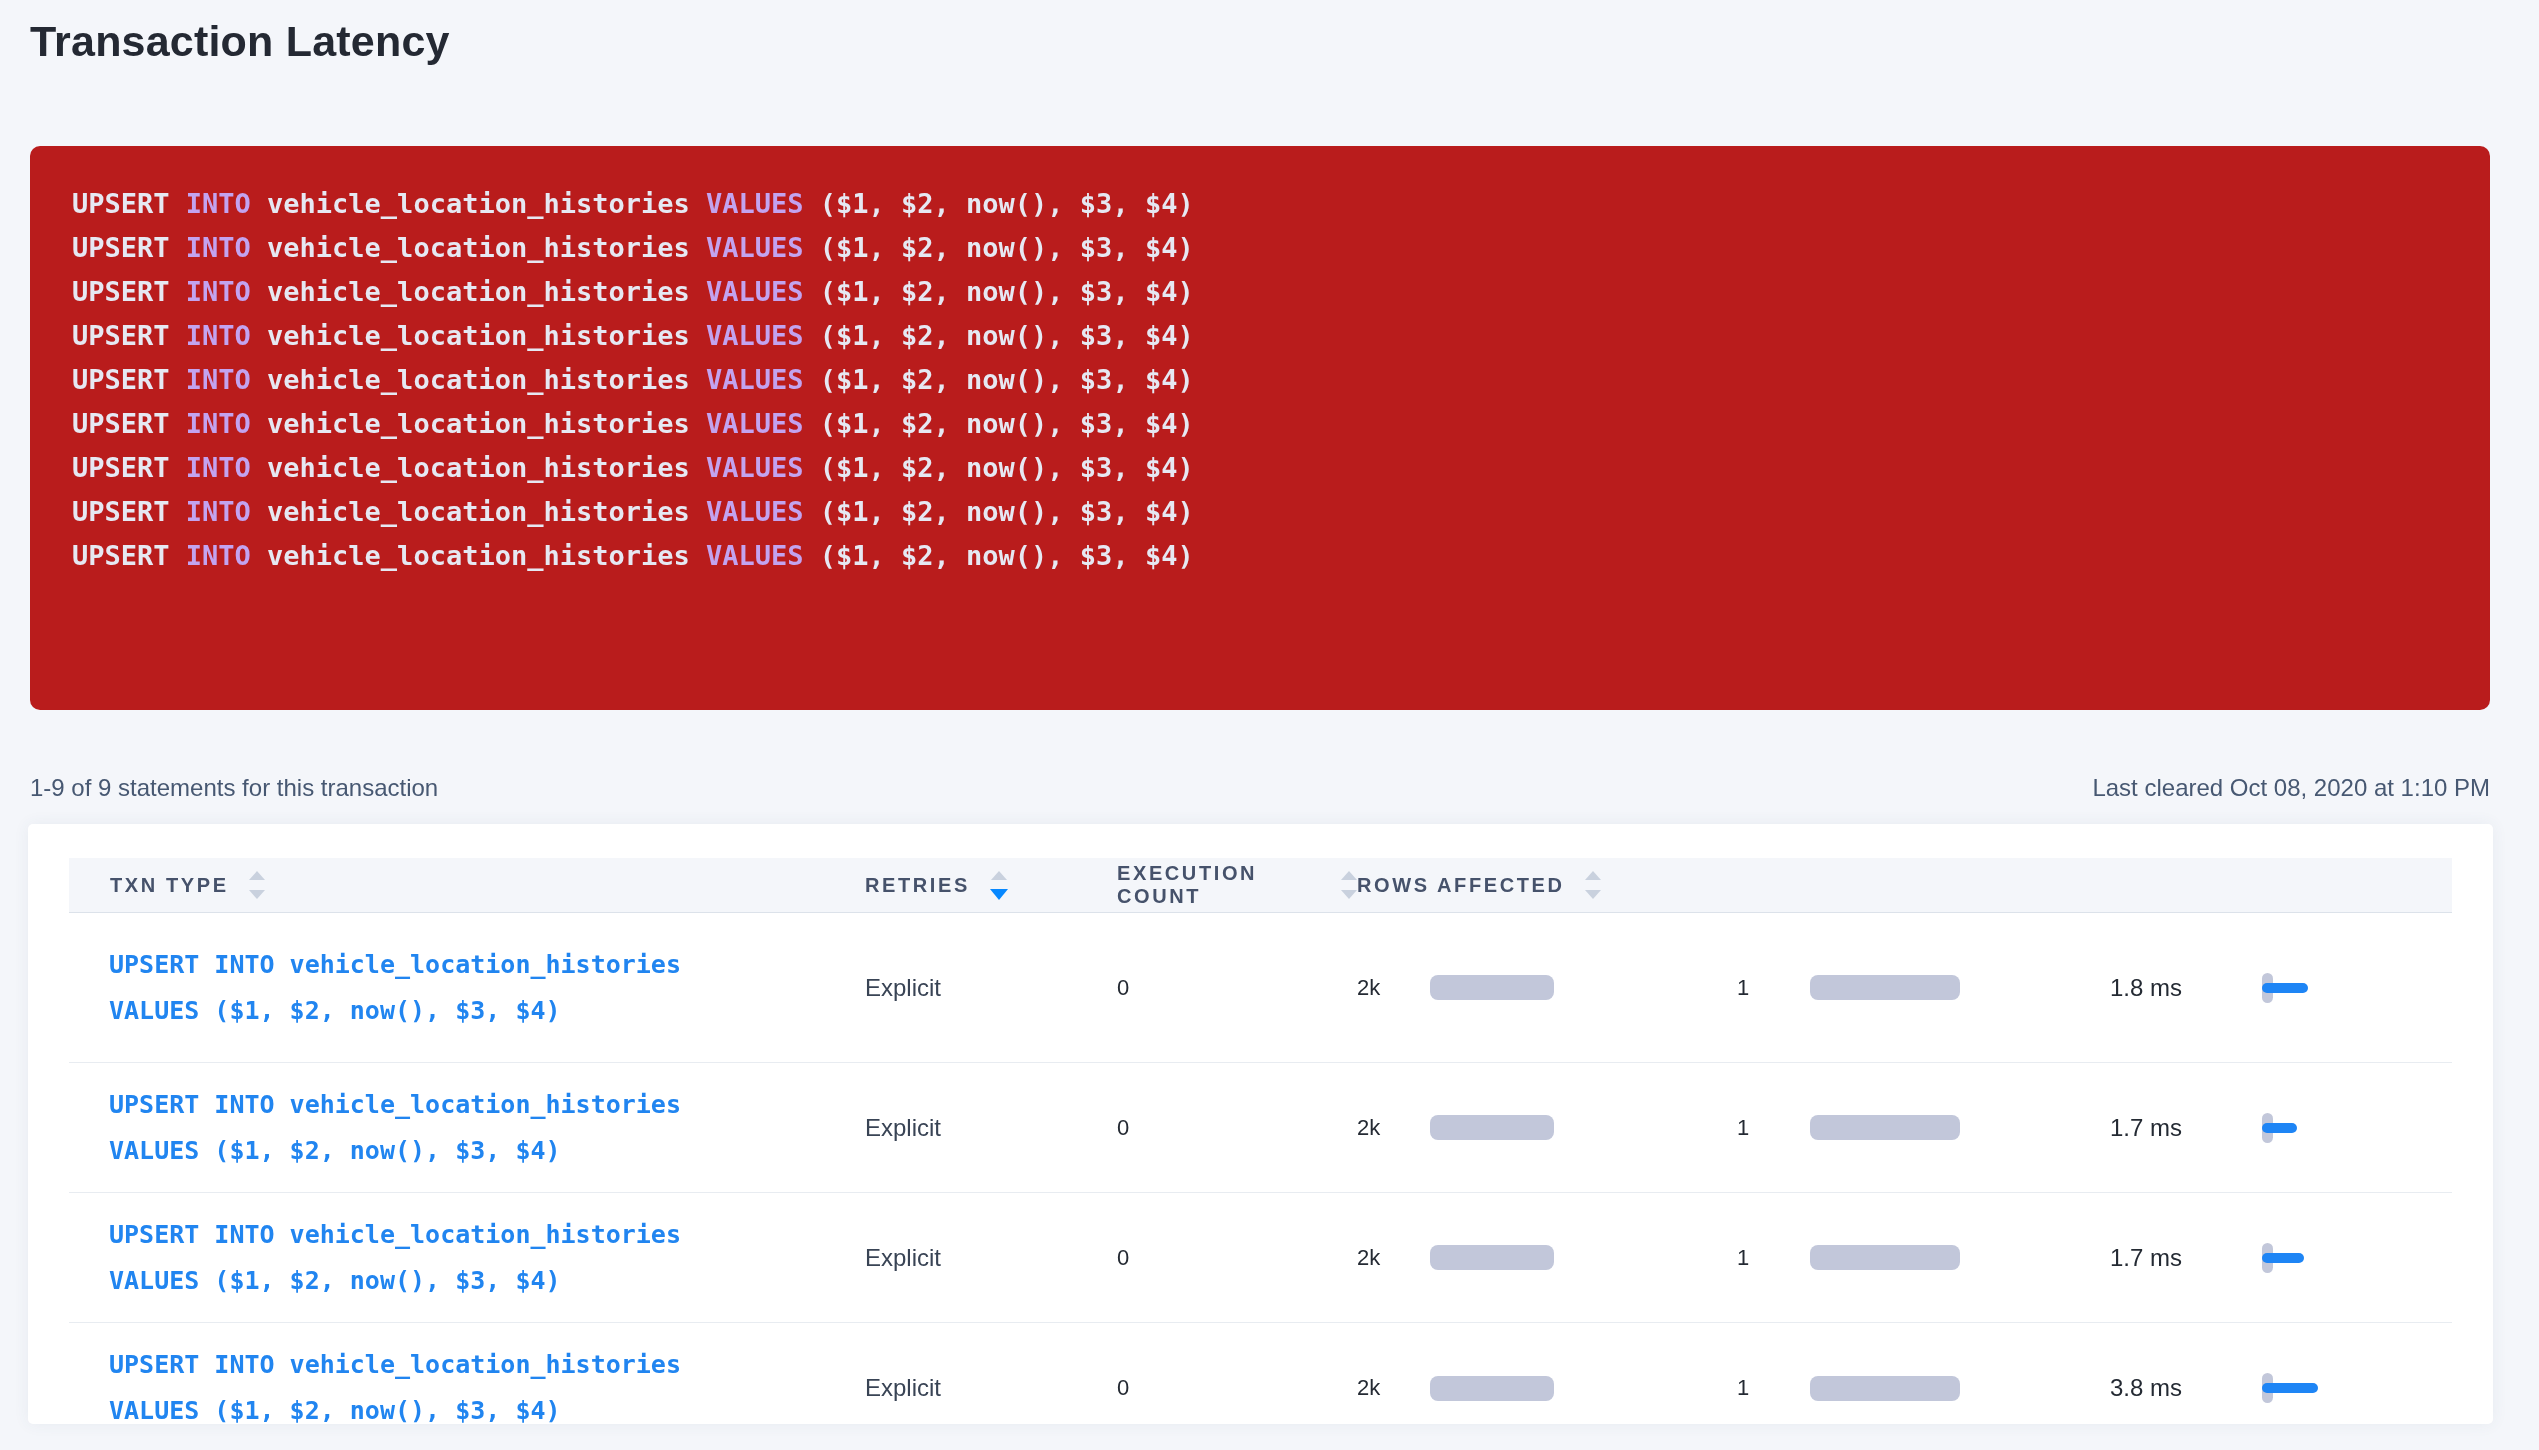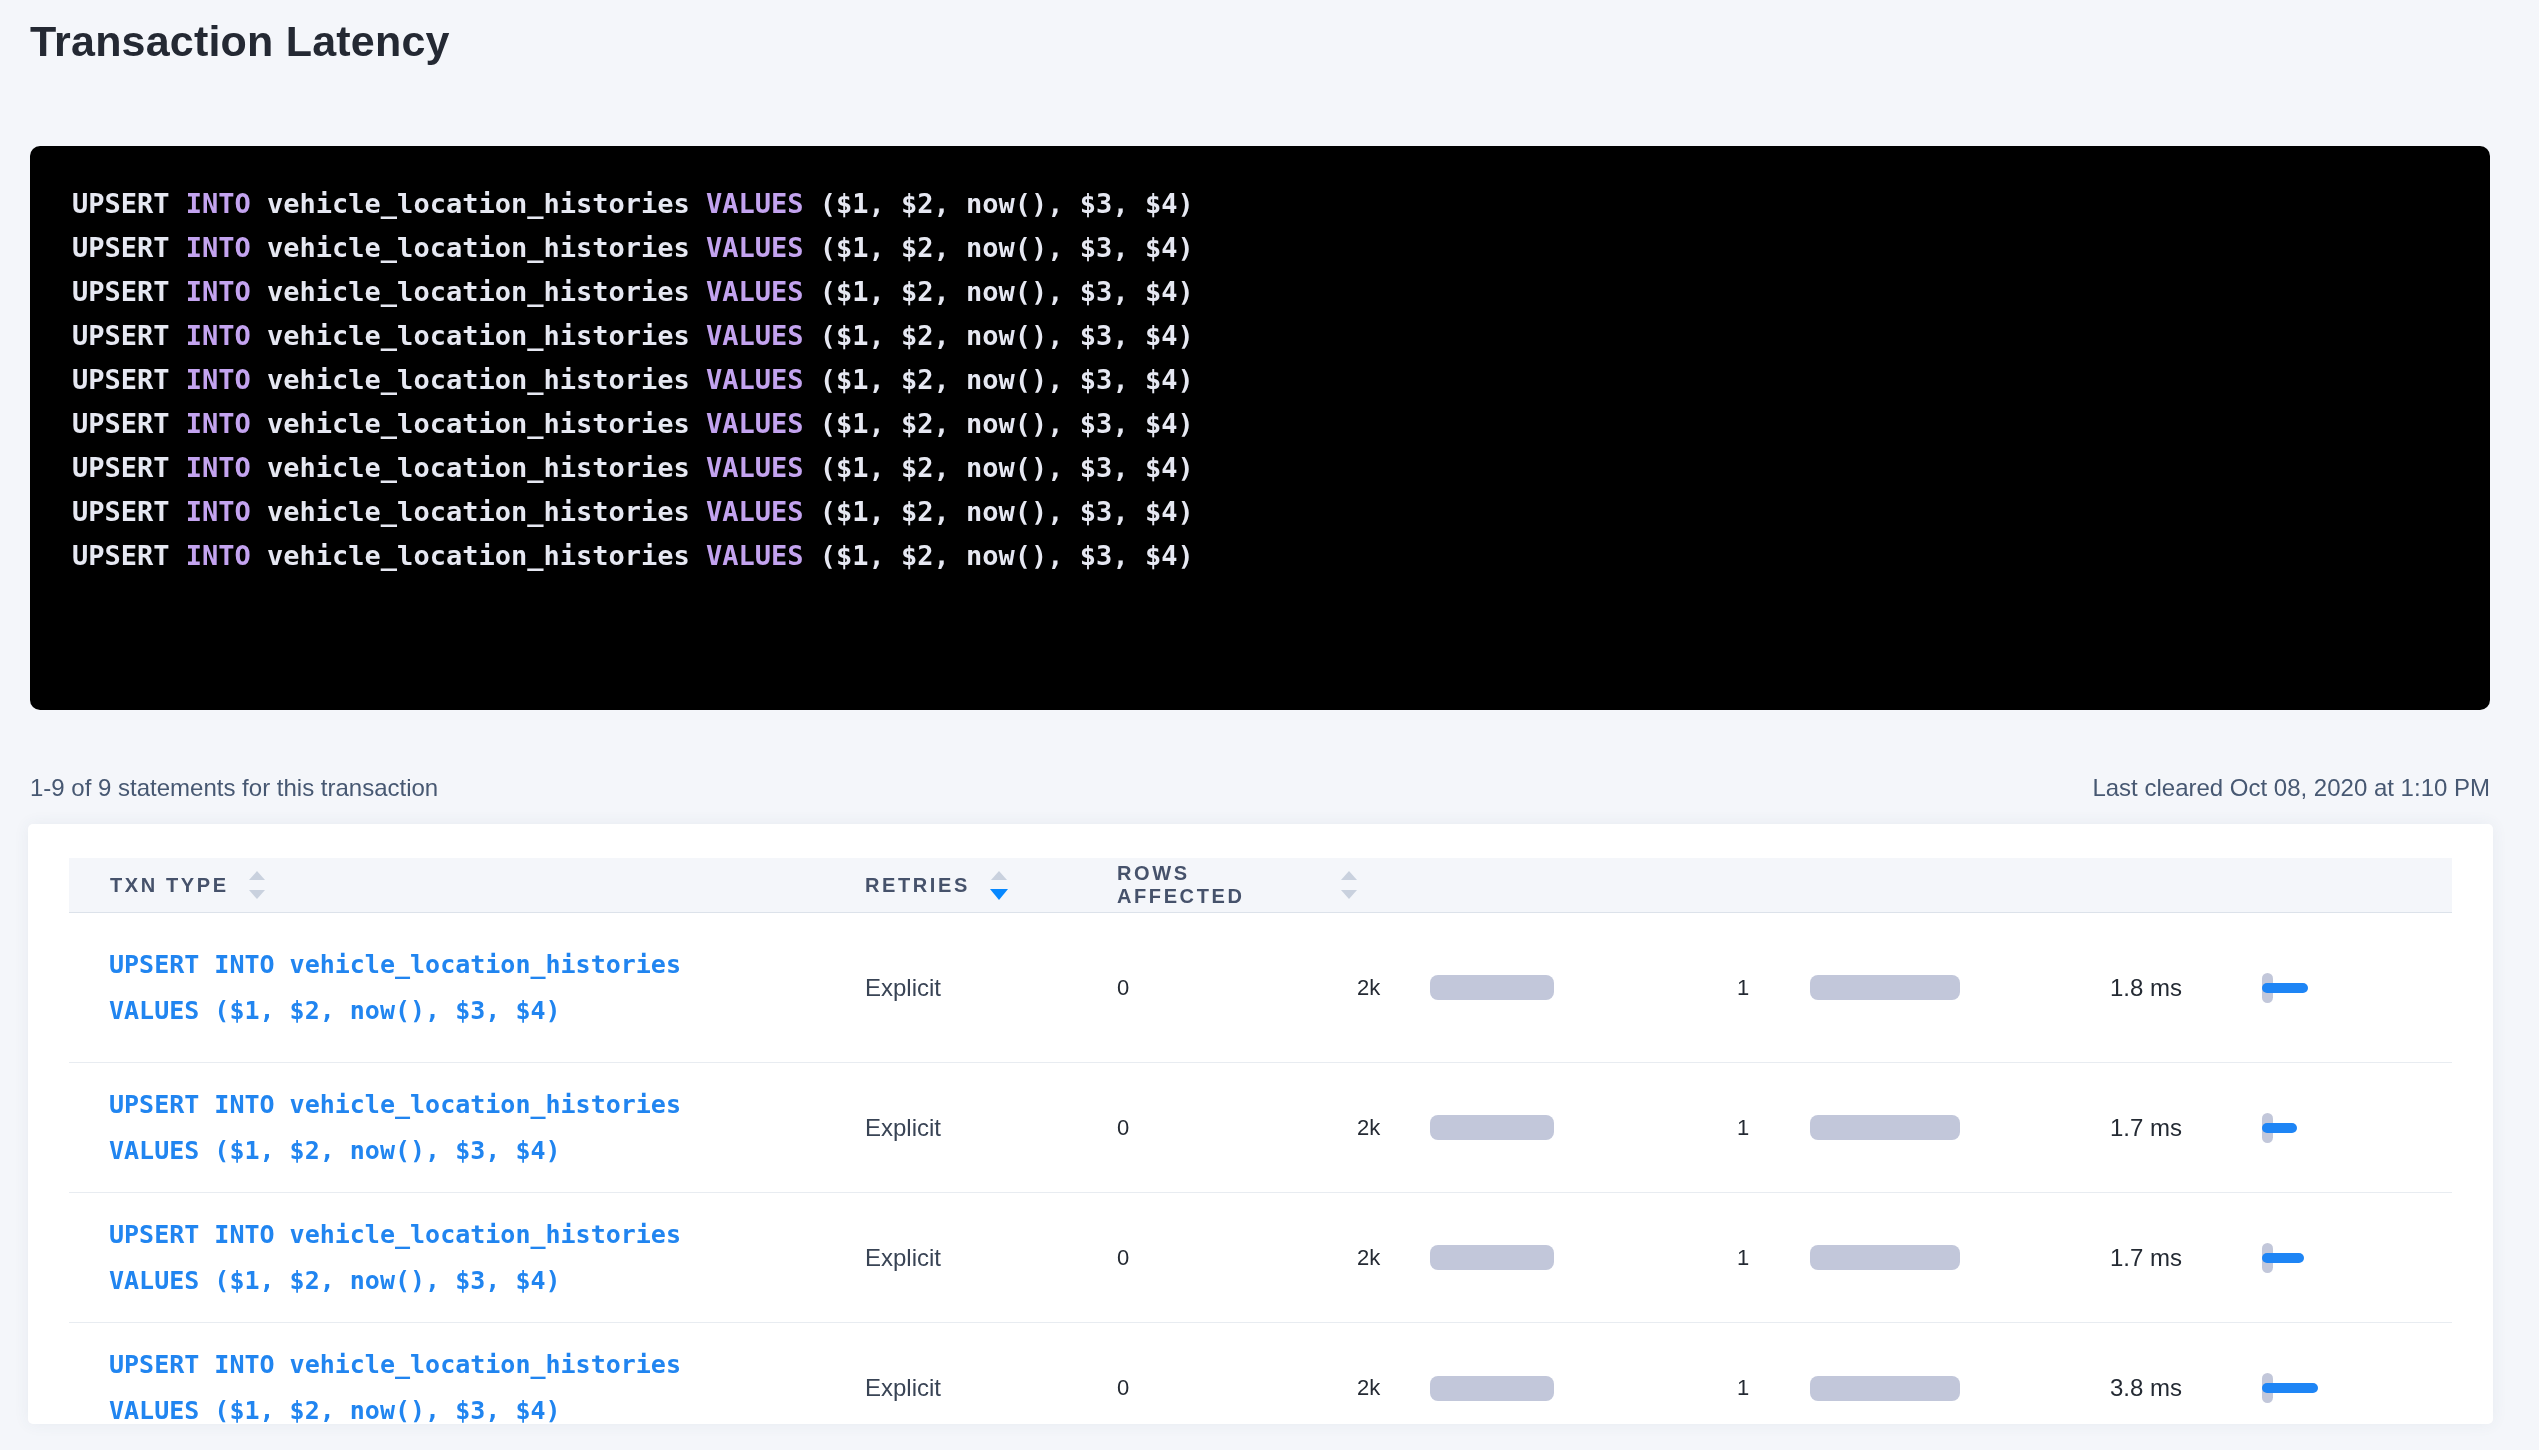--- a/index.html
+++ b/index.html
@@ -16,21 +16,21 @@
     margin:12px 0 0 30px;
     font-size:43px; line-height:58px;
     font-weight:600; color:#242933;
     letter-spacing:0.2px;
   }
 
   
   .code-block {
     margin:76px 49px 0 30px;
     height:564px;
-    background:#000000;
+    background:#b91c1c;
     border-radius:10px;
     padding:36px 42px;
     overflow:hidden;
   }
   .code-line {
     font-family:"DejaVu Sans Mono", monospace;
     font-size:27px; line-height:44px;
     font-weight:700;
     white-space:pre;
   }
@@ -168,20 +168,27 @@
           </span>
       </div>
       <div class="th">
         <span class="th-label">Retries</span>
         <span class="sort desc">
             <i class="tri-up"></i>
             <i class="tri-down"></i>
           </span>
       </div>
       <div class="th">
+        <span class="th-label">Execution Count</span>
+        <span class="sort">
+            <i class="tri-up"></i>
+            <i class="tri-down"></i>
+          </span>
+      </div>
+      <div class="th">
         <span class="th-label">Rows Affected</span>
         <span class="sort">
             <i class="tri-up"></i>
             <i class="tri-down"></i>
           </span>
       </div>
     </div>
 
     <div class="grid-row trow first">
       <div class="td-stmt">

